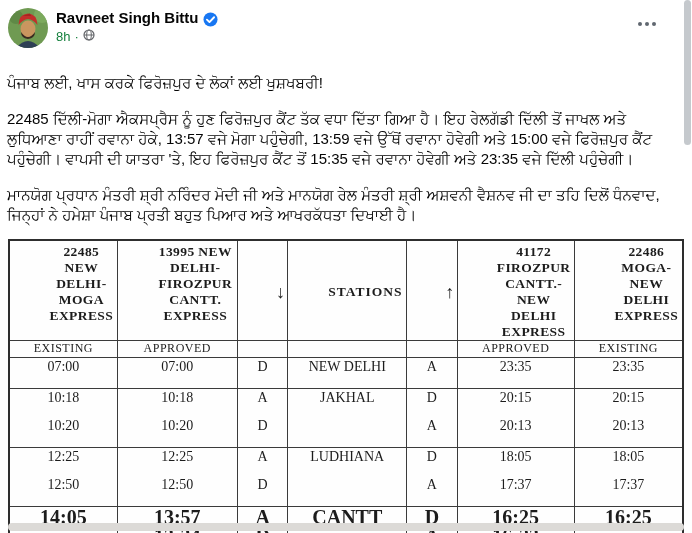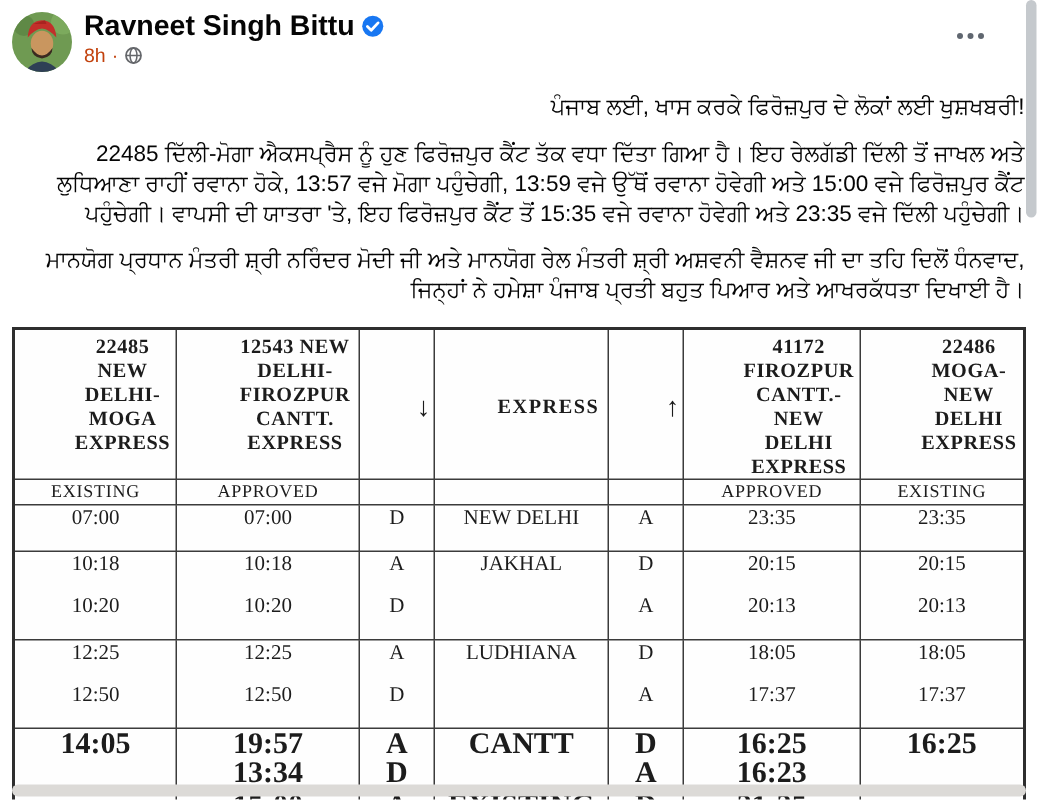--- a/index.html
+++ b/index.html
@@ -4,27 +4,27 @@
 <style>
   * { box-sizing: border-box; }
   html,body { margin:0; padding:0; }
   body {
     width:692px; height:533px; overflow:hidden; position:relative;
     background:#ffffff; font-family:"Liberation Sans","DejaVu Sans",sans-serif;
   }
   .post-header { display:flex; align-items:flex-start; padding:8px 16px 0 8px; }
   .avatar { width:40px; height:40px; border-radius:50%; overflow:hidden; flex:0 0 auto; }
   .hdr-text { margin-left:8px; flex:1; }
-  .name-row { display:flex; align-items:center; gap:4px; font-size:19px; font-weight:700; color:#050505; line-height:19px; }
-  .meta-row { display:flex; align-items:center; gap:4px; font-size:13px; color:#c2410c; line-height:16px; margin-top:2px; }
+  .name-row { display:flex; align-items:flex-end; gap:4px; font-size:15px; font-weight:700; color:#050505; line-height:19px; }
+  .meta-row { display:flex; align-items:flex-start; gap:4px; font-size:13px; color:#15803d; line-height:16px; margin-top:2px; }
   .more-btn { display:flex; gap:3px; padding:10px 6px; cursor:pointer; margin-top:4px; margin-right:14px; }
   .more-btn .dot { width:4px; height:4px; border-radius:50%; background:#606770; }
 
   .post-body { padding:9px 9px 0 7px; font-size:15px; color:#050505; line-height:1.33; }
-  .post-body p { margin:5px 0 11px 0;text-align:right; }
+  .post-body p { margin:16px 0 11px 0; }
 
   .attachment { padding:3px 8px 0 8px; }
   table.sched {
     border-collapse:collapse; table-layout:fixed;
     font-family:"Liberation Serif","DejaVu Serif",serif; color:#1c1c1c;
     border:2px solid #2e2e2e; background:#fefefe;
   }
   .sched th, .sched td { border:1px solid #3b3b3b; padding:0 2px; overflow:hidden; }
   .sched thead tr.main th {
     font-weight:700; font-size:13.5px; line-height:16px; letter-spacing:0.4px;
@@ -105,23 +105,23 @@
           <col style="width: 134px;">
           <col style="width: 29px;">
           <col style="width: 128px;">
           <col style="width: 28px;">
           <col style="width: 123px;">
           <col style="width: 118px;">
         </colgroup>
         <thead>
           <tr class="main">
             <th>22485 NEW DELHI-MOGA EXPRESS</th>
-            <th>12543 NEW DELHI-FIROZPUR CANTT. EXPRESS</th>
+            <th>13995 NEW DELHI-FIROZPUR CANTT. EXPRESS</th>
             <th class="arrow">↓</th>
-            <th class="stations">EXPRESS</th>
+            <th class="stations">STATIONS</th>
             <th class="arrow">↑</th>
             <th>41172 FIROZPUR CANTT.- NEW DELHI EXPRESS</th>
             <th>22486 MOGA-NEW DELHI EXPRESS</th>
           </tr>
           <tr class="subhead">
             <th>EXISTING</th>
             <th>APPROVED</th>
             <th></th>
             <th></th>
             <th></th>
@@ -209,21 +209,21 @@
             <td>
               <div class="ln">18:05</div>
               <div class="ln">17:37</div>
             </td>
           </tr>
           <tr class="bold">
             <td>
               <div class="ln">14:05</div>
             </td>
             <td>
-              <div class="ln">19:57</div>
+              <div class="ln">13:57</div>
               <div class="ln">13:34</div>
             </td>
             <td>
               <div class="ln">A</div>
               <div class="ln">D</div>
             </td>
             <td>
               <div class="ln">CANTT</div>
             </td>
             <td>

